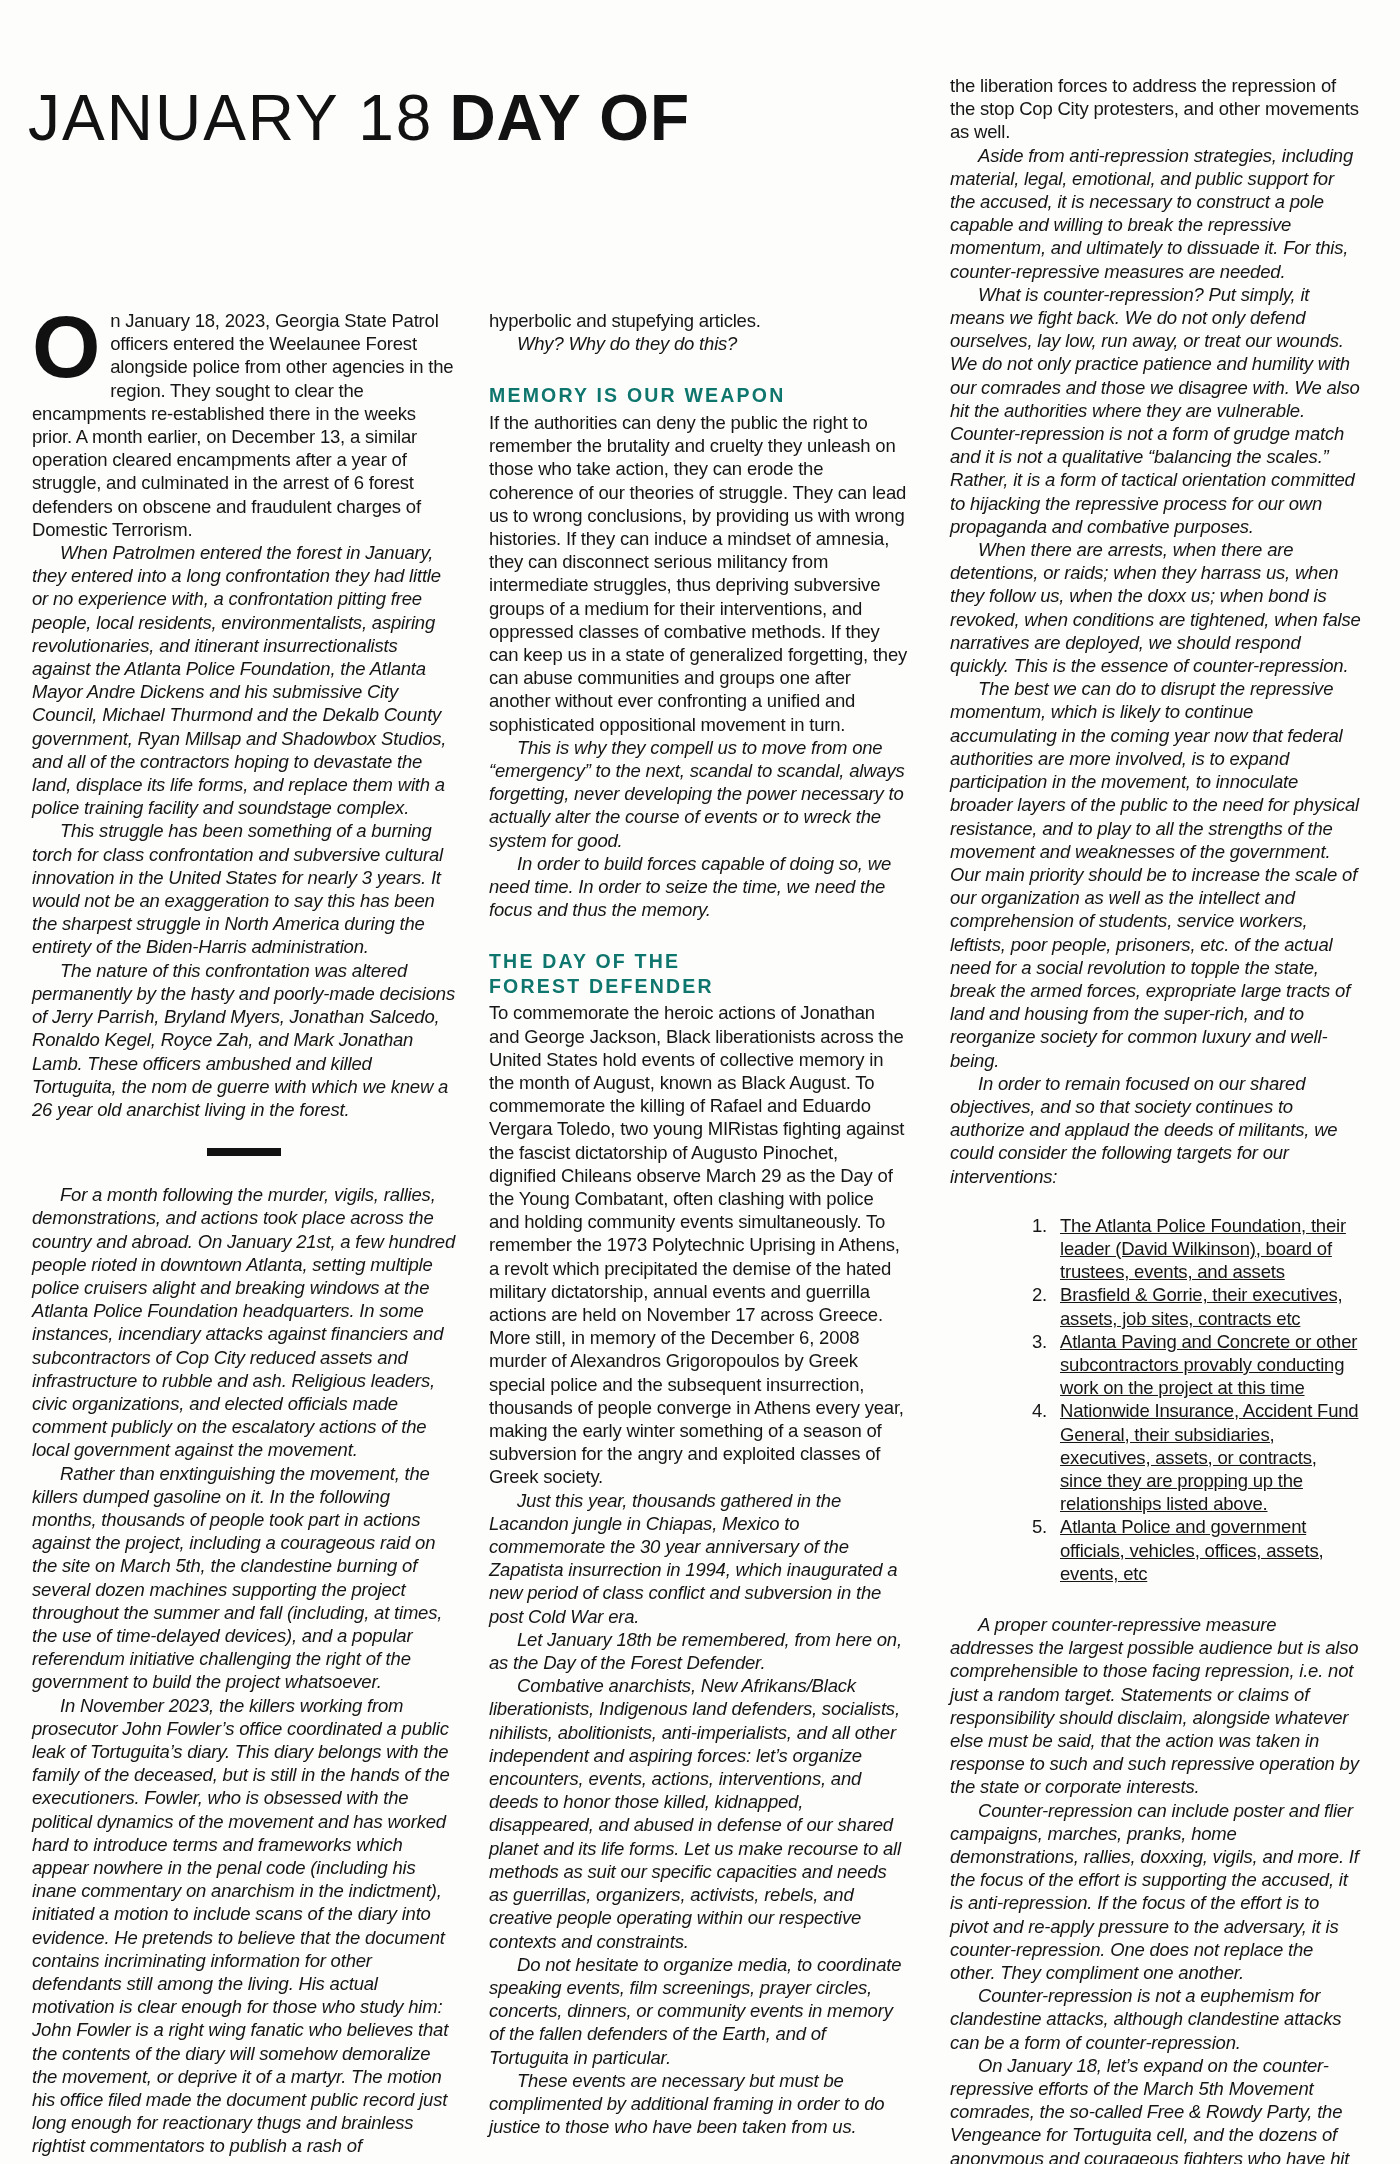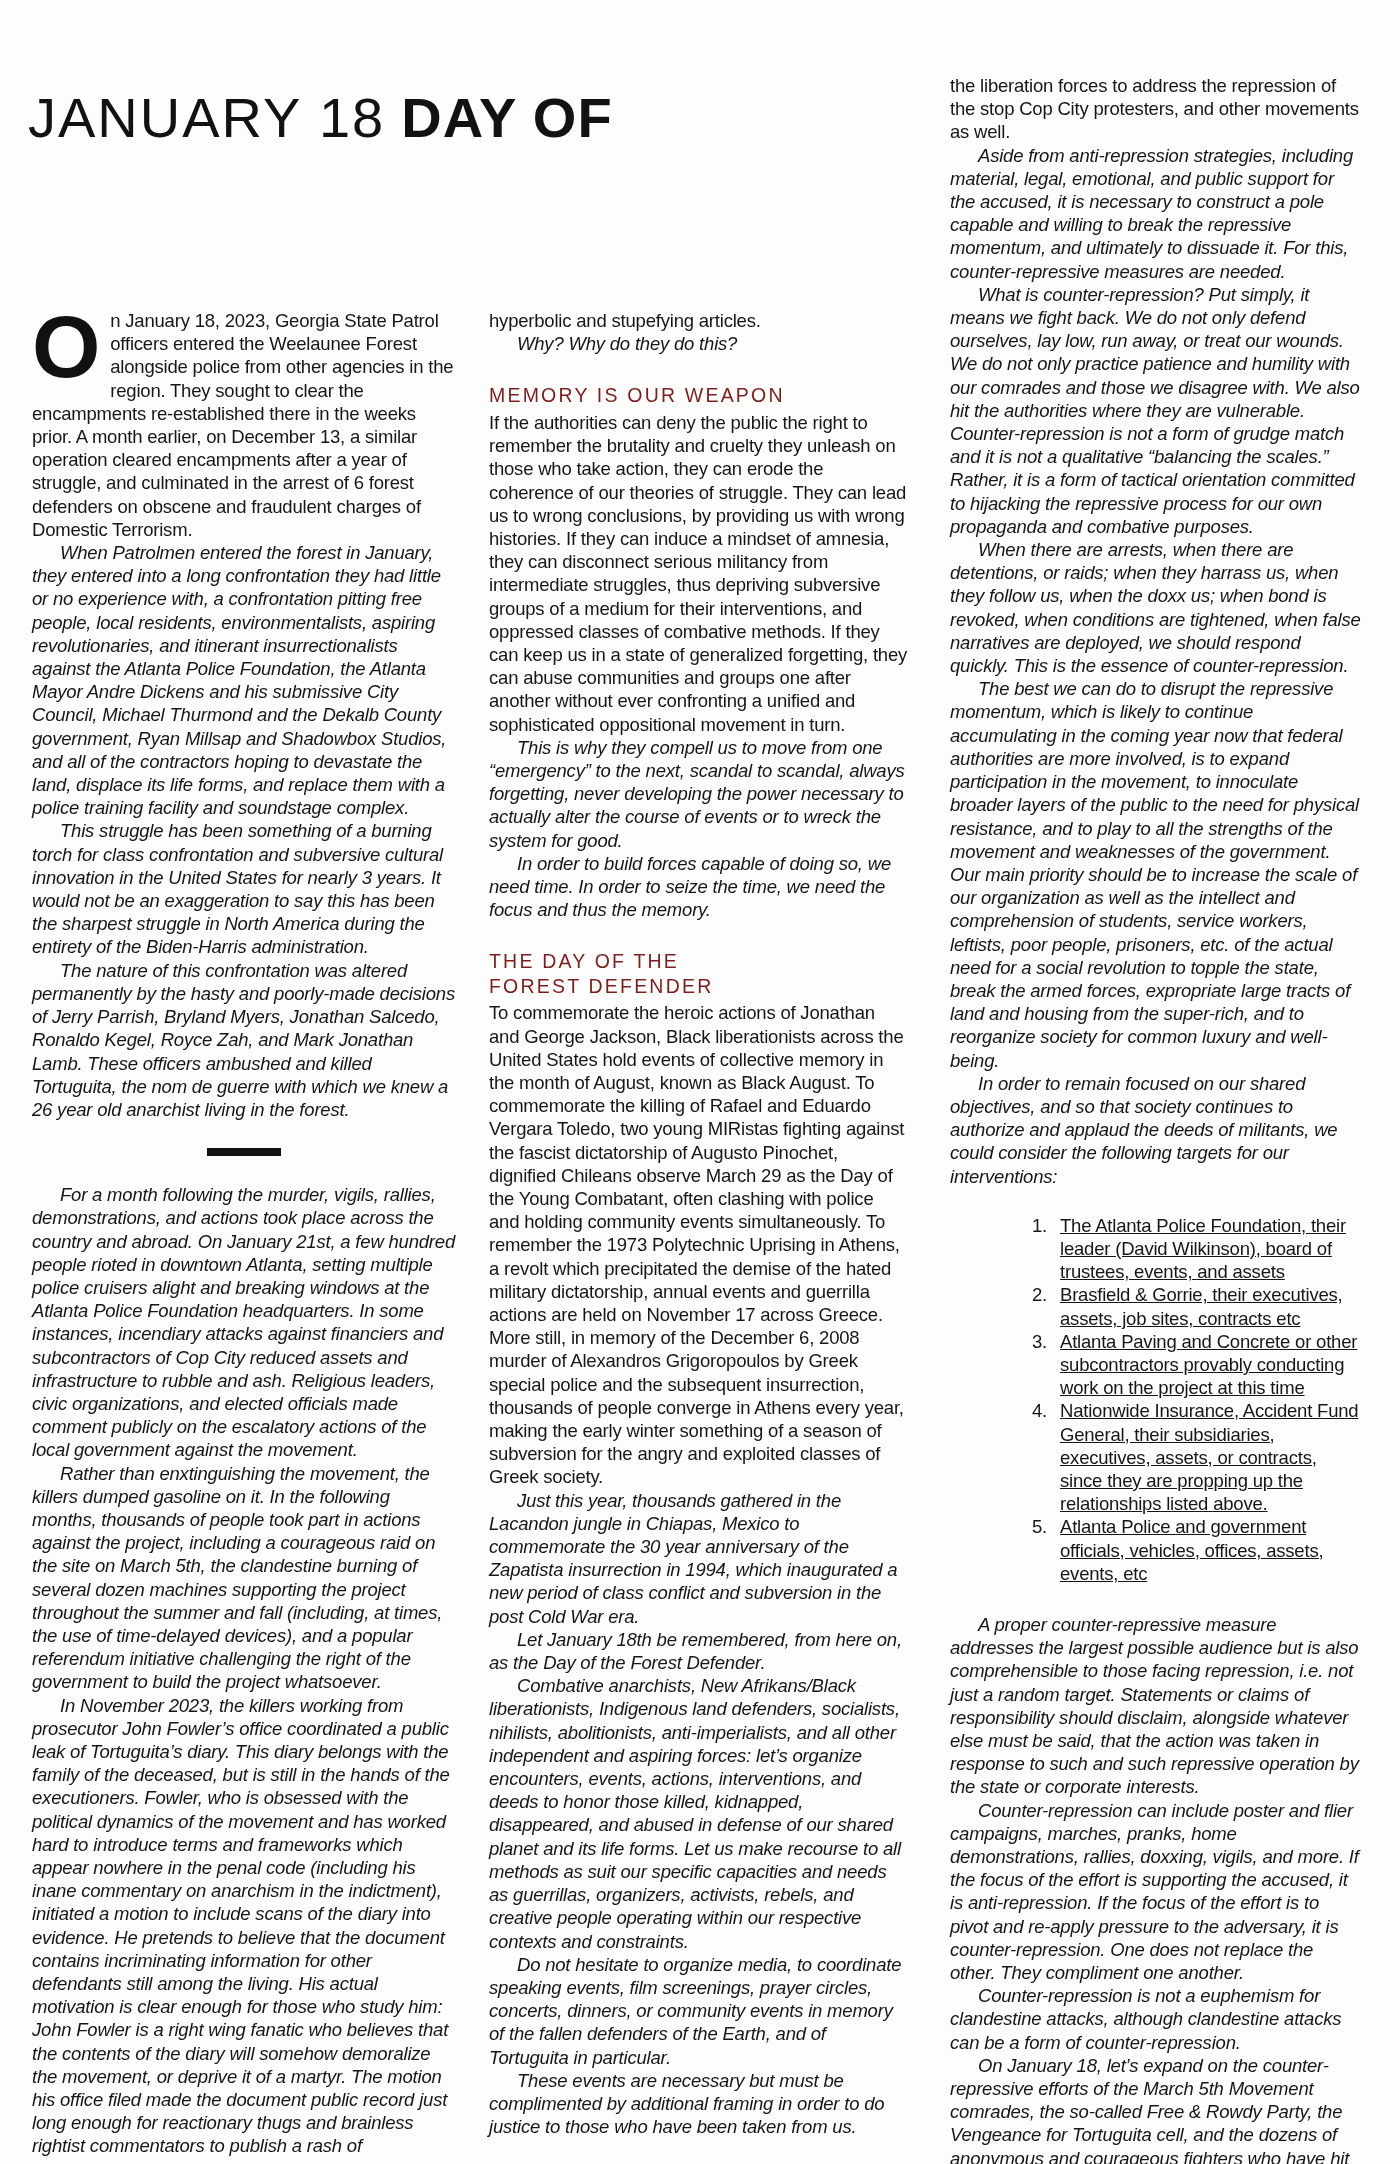--- a/index.html
+++ b/index.html
@@ -3,38 +3,38 @@
 <meta charset="utf-8">
 <style>
   html,body { margin:0; padding:0; background:#d9d9d9; }
   .page {
     position:relative; width:1400px; height:2164px; margin:0 auto;
     background:#fdfdfc; color:#161616; overflow:hidden;
     font-family:"Liberation Sans","DejaVu Sans",sans-serif;
   }
   .title {
     position:absolute; left:28px; top:84px; margin:0;
-    font-size:56px; line-height:68px; color:#121212; white-space:nowrap;
+    font-size:64px; line-height:68px; color:#121212; white-space:nowrap;
   }
   .t-light { font-weight:400; letter-spacing:2px; }
   .t-bold  { font-weight:700; letter-spacing:1px; }
   .t-gap   { margin-left:16px; }
   .col { position:absolute; font-size:18.5px; line-height:23.2px; letter-spacing:-0.2px; text-align:left;margin-top:28px; }
   .col-1 { left:32px;  top:281px; width:424px; }
   .col-2 { left:489px; top:281px; width:419px; }
   .col-3 { left:950px; top:46px;  width:412px; }
   .col p { margin:0; }
   .ind { text-indent:28px;font-style:italic; }
   .dropcap {
     float:left; font-weight:700; font-size:88px; line-height:70px;
     margin:3px 10px 0 0; color:#111;
   }
   .h {
-    font-weight:400; font-size:19.5px; line-height:24.5px;
-    letter-spacing:2.2px; margin:28px 0 3px; color:#7f1d1d;
+    font-weight:700; font-size:19.5px; line-height:24.5px;
+    letter-spacing:2.2px; margin:28px 0 3px; color:#0f766e;
   }
   .rule { width:74px; height:8px; background:#121212; margin:27px auto; }
   .targets { margin:26px 0 28px; padding:0 0 0 102px;text-decoration:underline; }
   .targets li { padding-left:8px; margin:0; }
 </style>
 </head>
 <body>
 
 <div class="page">
 

